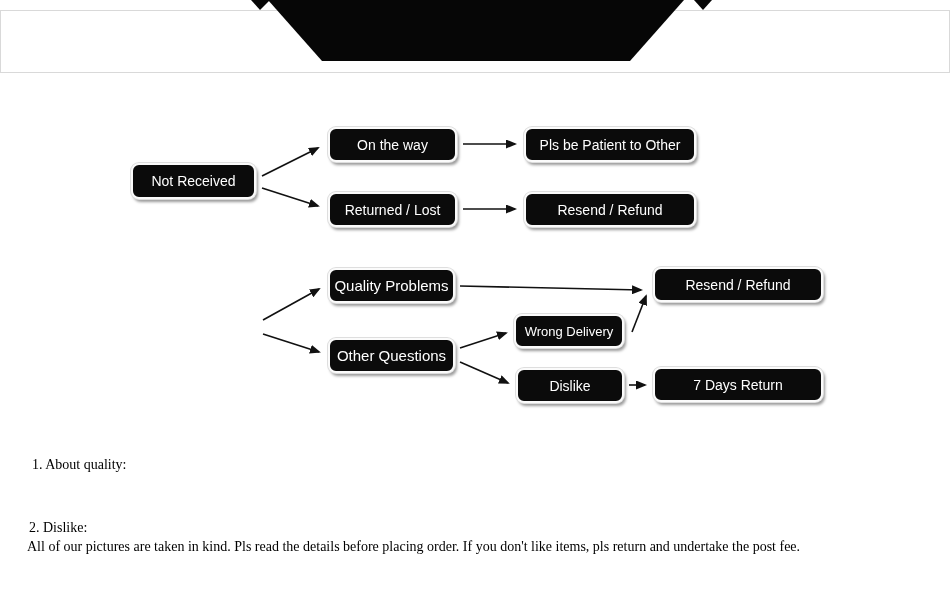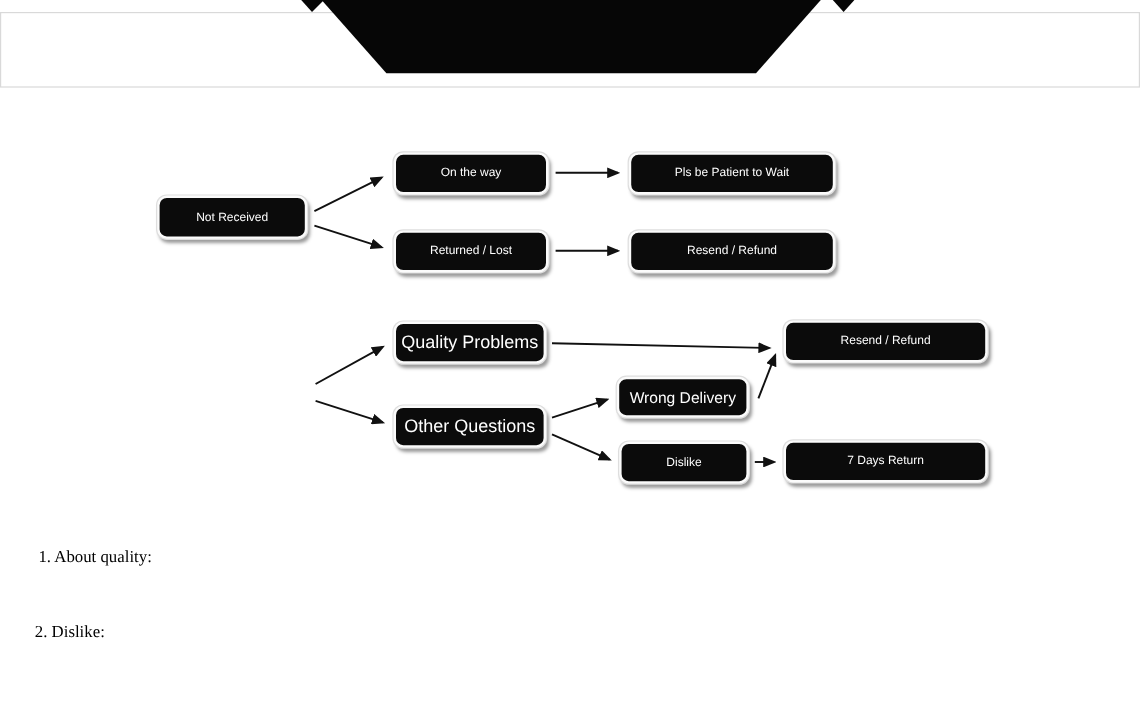--- a/index.html
+++ b/index.html
@@ -58,21 +58,21 @@
     position: absolute;
     box-sizing: border-box;
     display: flex;
     align-items: center;
     justify-content: center;
     background: #0b0b0b;
     color: #ffffff;
     border: 2px solid #fbfbfb;
     border-radius: 8px;
     box-shadow: 0 0 0 1px #dedede, 2px 3px 3px rgba(0,0,0,0.40);
-    font-size: 10px;
+    font-size: 14px;
     white-space: nowrap;
     z-index: 5;
   }
   .node.small { font-size: 13px; }
 
   
   .note {
     position: absolute;
     font-family: "Liberation Serif", serif;
     color: #000000;
@@ -112,21 +112,21 @@
       <line x1="460" y1="362" x2="508" y2="383" marker-end="url(#ah)"></line>
       <line x1="632" y1="332" x2="646" y2="296" marker-end="url(#ah)"></line>
       <line x1="629" y1="385" x2="645" y2="385" marker-end="url(#ah)"></line>
     </g>
   </svg>
 
   <div class="node" style="left:131px; top:163px; width:125px; height:36px;">Not Received</div>
 
   <div class="node" style="left:328px; top:127px; width:129px; height:35px;">On the way</div>
 
-  <div class="node" style="left:524px; top:127px; width:172px; height:35px;">Pls be Patient to Wait</div>
+  <div class="node" style="left:524px; top:127px; width:172px; height:35px;">Pls be Patient to Other</div>
 
   <div class="node" style="left:328px; top:192px; width:129px; height:35px;">Returned / Lost</div>
 
   <div class="node" style="left:524px; top:192px; width:172px; height:35px;">Resend / Refund</div>
 
 
   <div class="node" style="left:328px; top:268px; width:127px; height:35px; font-size:15px;">Quality Problems</div>
 
   <div class="node" style="left:328px; top:338px; width:127px; height:35px; font-size:15px;">Other Questions</div>
 
@@ -137,15 +137,16 @@
   <div class="node" style="left:653px; top:267px; width:170px; height:35px;">Resend / Refund</div>
 
   <div class="node" style="left:653px; top:367px; width:170px; height:35px;">7 Days Return</div>
 
   <div class="note" style="left:32px; top:455px;">1. About quality:</div>
 
 
   <div class="note" style="left:29px; top:518px;">2. Dislike:</div>
 
   <div class="note" style="left:27px; top:537px;">
+    <div class="line">All of our pictures are taken in kind. Pls read the details before placing order. If you don't like items, pls return and undertake the post fee.</div>
   </div>
 
 </div>
 
 </body></html>

